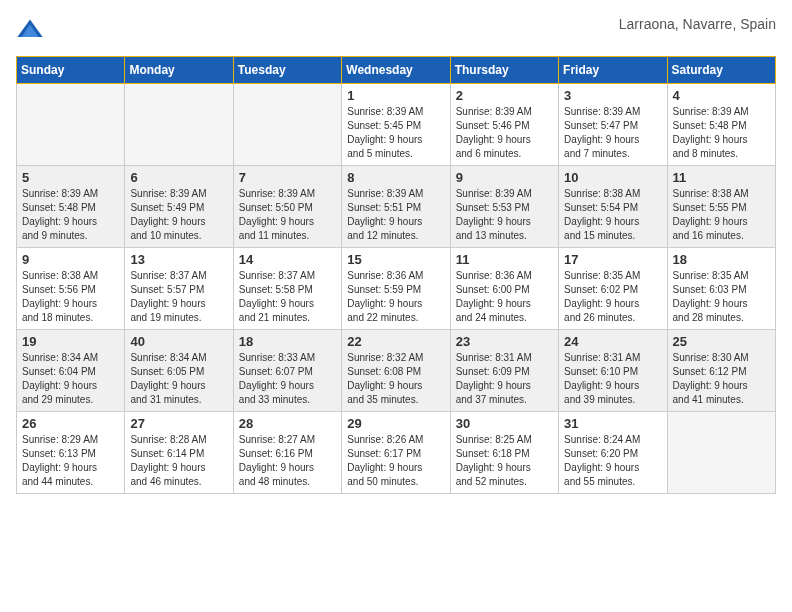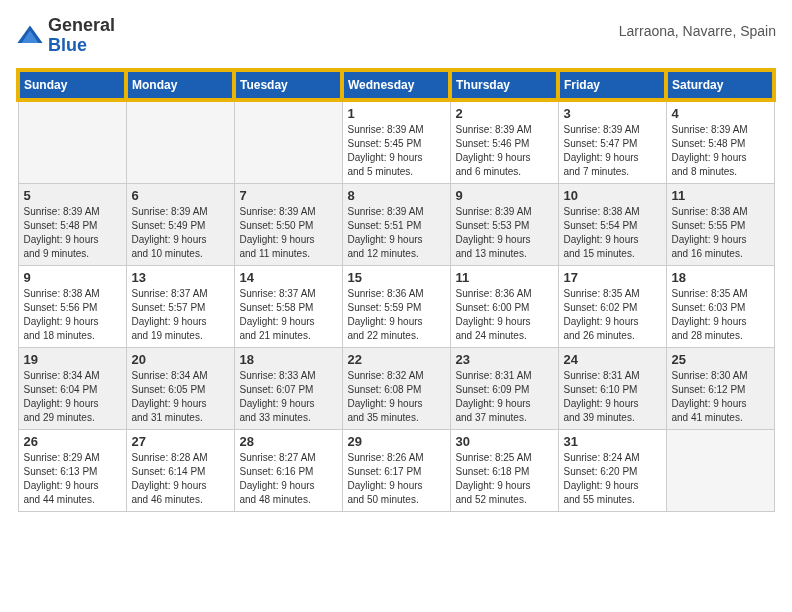--- a/index.html
+++ b/index.html
@@ -36,35 +36,34 @@
       text-align: right;
     }
     .month-title {
       font-size: 32px;
       font-weight: normal;
       color: #333;
     }
     .location {
       font-size: 14px;
       color: #555;
-      margin-top: 7px;
     }
     .calendar {
       width: 100%;
       border-collapse: collapse;
       border: 1px solid #ccc;
     }
     .calendar th {
       background: #1a5fb4;
       color: #fff;
       font-size: 12px;
       font-weight: bold;
       padding: 6px 4px;
       text-align: left;
-      border: 4px solid #eab308;
+      border: 1px solid #eab308;
     }
     .calendar td {
       vertical-align: top;
       border: 1px solid #ccc;
       padding: 4px 5px;
       width: 107px;
       min-height: 80px;
       font-size: 10px;
       color: #333;
       background: #fff;
@@ -89,24 +88,20 @@
   </style>
 </head>
 <body>
 
 <div class="header">
   <div class="logo">
     <svg class="logo-icon" viewBox="0 0 40 40">
       <polygon points="20,5 38,30 2,30" fill="#1a5fb4"></polygon>
       <polygon points="20,12 32,30 8,30" fill="#5ba3f5" opacity="0.6"></polygon>
     </svg>
-    <div class="logo-text">
-      <span class="general">General</span><br>
-      <span class="blue">Blue</span>
-    </div>
   </div>
   <div class="title-block">
     <div class="location">Larraona, Navarre, Spain</div>
   </div>
 </div>
 
 <table class="calendar">
   <thead>
     <tr>
     <th>Sunday</th>
@@ -256,21 +251,21 @@
       </tr>
       <tr class="row-shaded">
         <td>
           <div class="day-number">19</div>
           <div class="day-info" style="white-space: pre-line;">Sunrise: 8:34 AM
 Sunset: 6:04 PM
 Daylight: 9 hours
 and 29 minutes.</div>
         </td>
         <td>
-          <div class="day-number">20</div>
+          <div class="day-number">40</div>
           <div class="day-info" style="white-space: pre-line;">Sunrise: 8:34 AM
 Sunset: 6:05 PM
 Daylight: 9 hours
 and 31 minutes.</div>
         </td>
         <td>
           <div class="day-number">18</div>
           <div class="day-info" style="white-space: pre-line;">Sunrise: 8:33 AM
 Sunset: 6:07 PM
 Daylight: 9 hours

